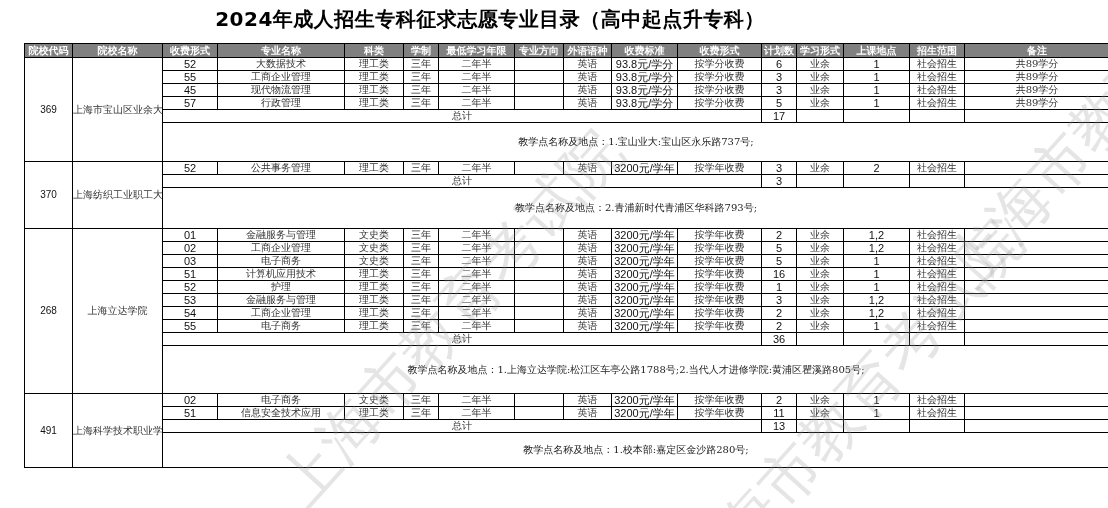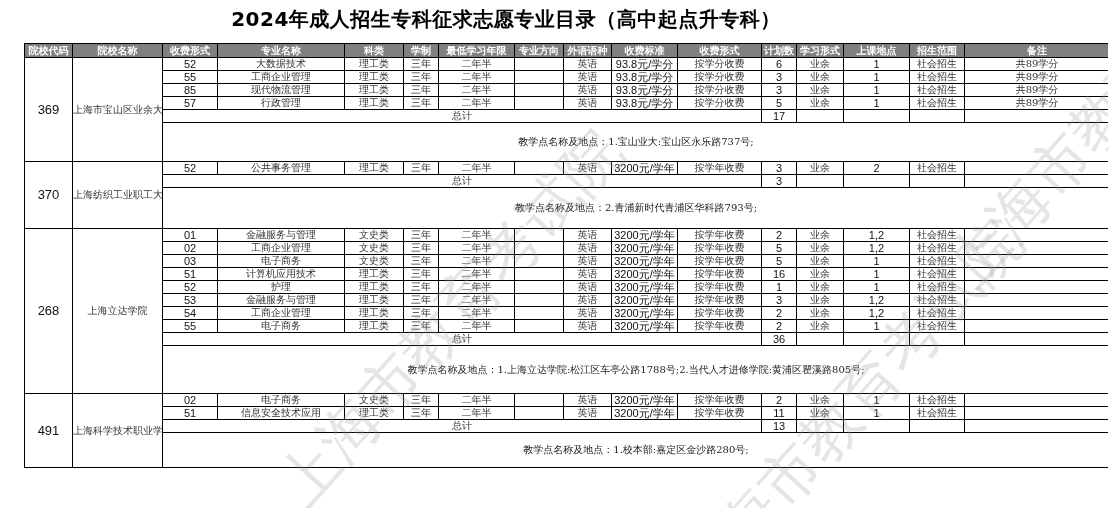--- a/index.html
+++ b/index.html
@@ -1,28 +1,28 @@
 <!DOCTYPE html>
 <html><head>
 <meta charset="utf-8">
 <style>
   html, body { margin: 0; padding: 0; background: #ffffff; }
   body { width: 1108px; height: 508px; position: relative; overflow: hidden;
          font-family: "DejaVu Sans", "Liberation Sans", sans-serif; color: #111; }
-  .title { position: absolute; top: 6px; left: 16px; width: 980px; text-align: center;
+  .title { position: absolute; top: 6px; left: 0; width: 980px; text-align: center;
            font-size: 20px; font-weight: bold; letter-spacing: 0.5px; color: #000; }
   table.cat { position: absolute; top: 43px; left: 24px; border-collapse: collapse;
               table-layout: fixed; width: 1085px; font-size: 10px; padding-left: 26px; }
   table.cat td, table.cat th { border: 1px solid #000; padding: 0; text-align: center;
               vertical-align: middle; line-height: 12px; white-space: nowrap; overflow: hidden; }
   table.cat th { background: #808080; color: #fff; font-weight: bold; height: 13px; font-size: 10px; }
   table.cat td { height: 12px; }
   td.num { font-family: "Liberation Sans", sans-serif; font-size: 11px; }
   td.cn { font-family: "DejaVu Serif", serif; color: #333; }
-  td.school-code { font-family: "Liberation Sans", sans-serif; font-size: 13px; font-weight: normal; margin-top: 24px; }
+  td.school-code { font-family: "Liberation Sans", sans-serif; font-size: 10px; font-weight: normal; margin-top: 24px; }
   td.school-name { font-family: "DejaVu Serif", serif; color: #333; white-space: normal; line-height: 14px; vertical-align: top; padding-top: 40px; }
   td.note { text-align: left; padding-left: 4px; font-family: "DejaVu Serif", serif; color: #222; }
   td.total-label { text-align: center; padding-left: 80px; font-family: Liberation Sans, sans-serif; color: #333; }
   .watermark { position: absolute; pointer-events: none; color: rgba(150,150,150,0.25);
                font-family: "DejaVu Serif", serif; font-size: 60px; white-space: nowrap;
                transform-origin: left top; }
 </style>
 </head>
 <body>
 
@@ -96,21 +96,21 @@
         <td class="cn">英语</td>
         <td class="num">93.8元/学分</td>
         <td class="cn">按学分收费</td>
         <td class="num">3</td>
         <td class="cn">业余</td>
         <td class="num">1</td>
         <td class="cn">社会招生</td>
         <td class="cn">共89学分</td>
       </tr>
       <tr>
-        <td class="num">85</td>
+        <td class="num">45</td>
         <td class="cn">现代物流管理</td>
         <td class="cn">理工类</td>
         <td class="cn">三年</td>
         <td class="cn">二年半</td>
         <td class="cn"></td>
         <td class="cn">英语</td>
         <td class="num">93.8元/学分</td>
         <td class="cn">按学分收费</td>
         <td class="num">3</td>
         <td class="cn">业余</td>

